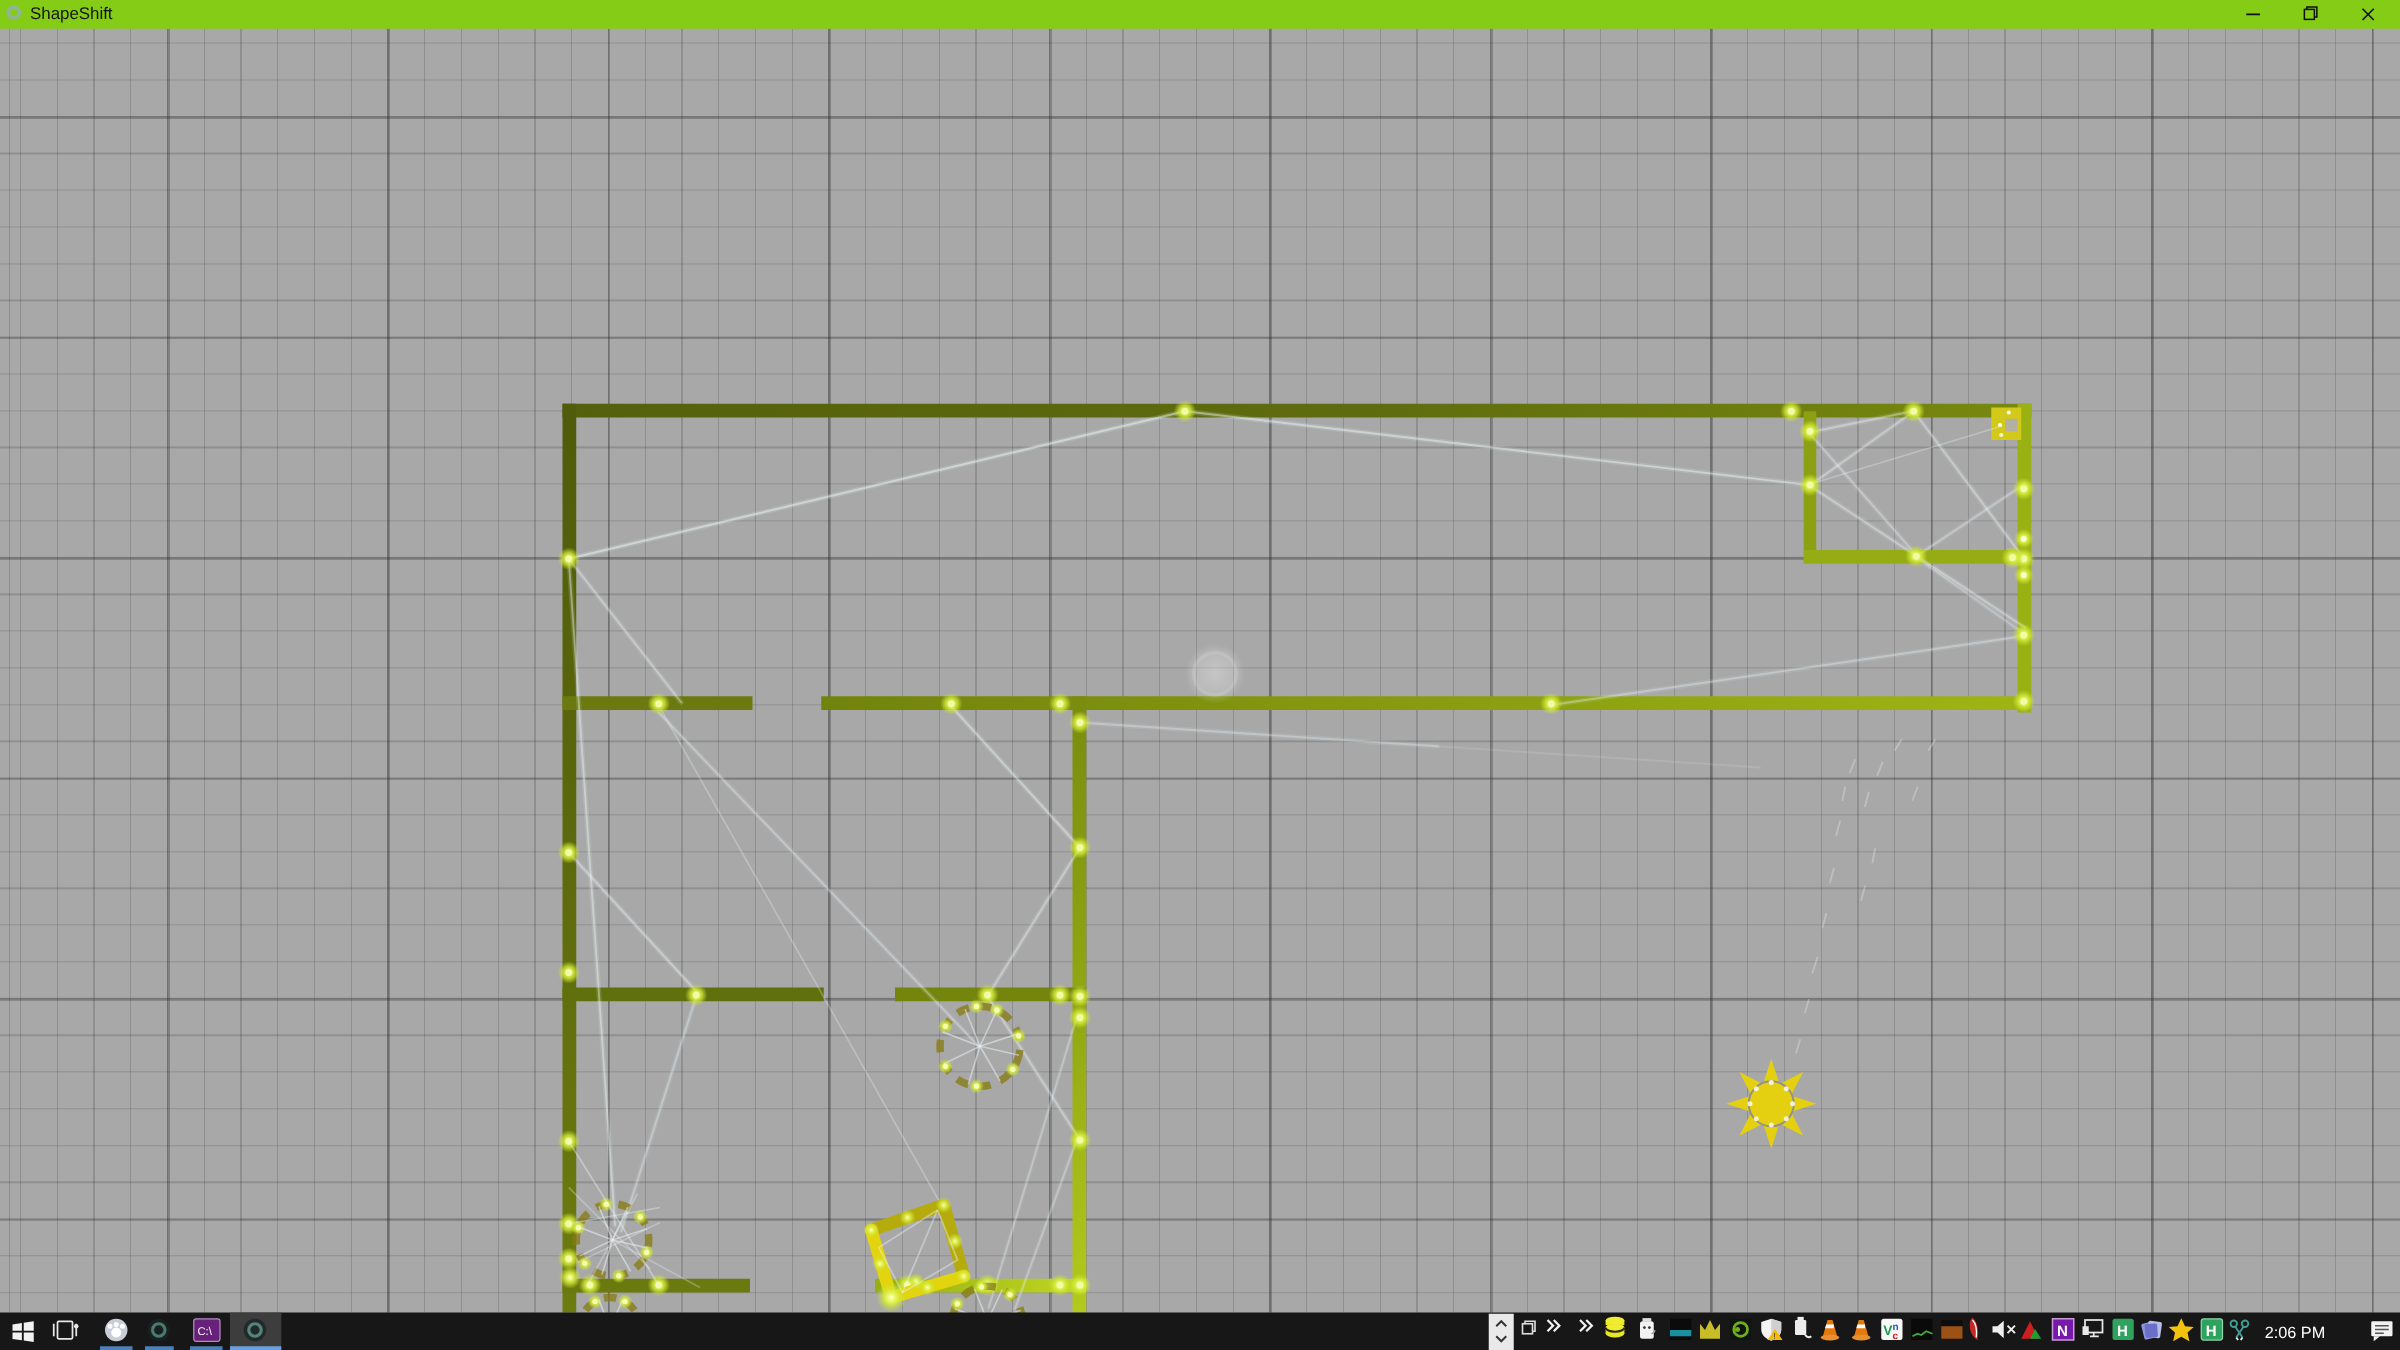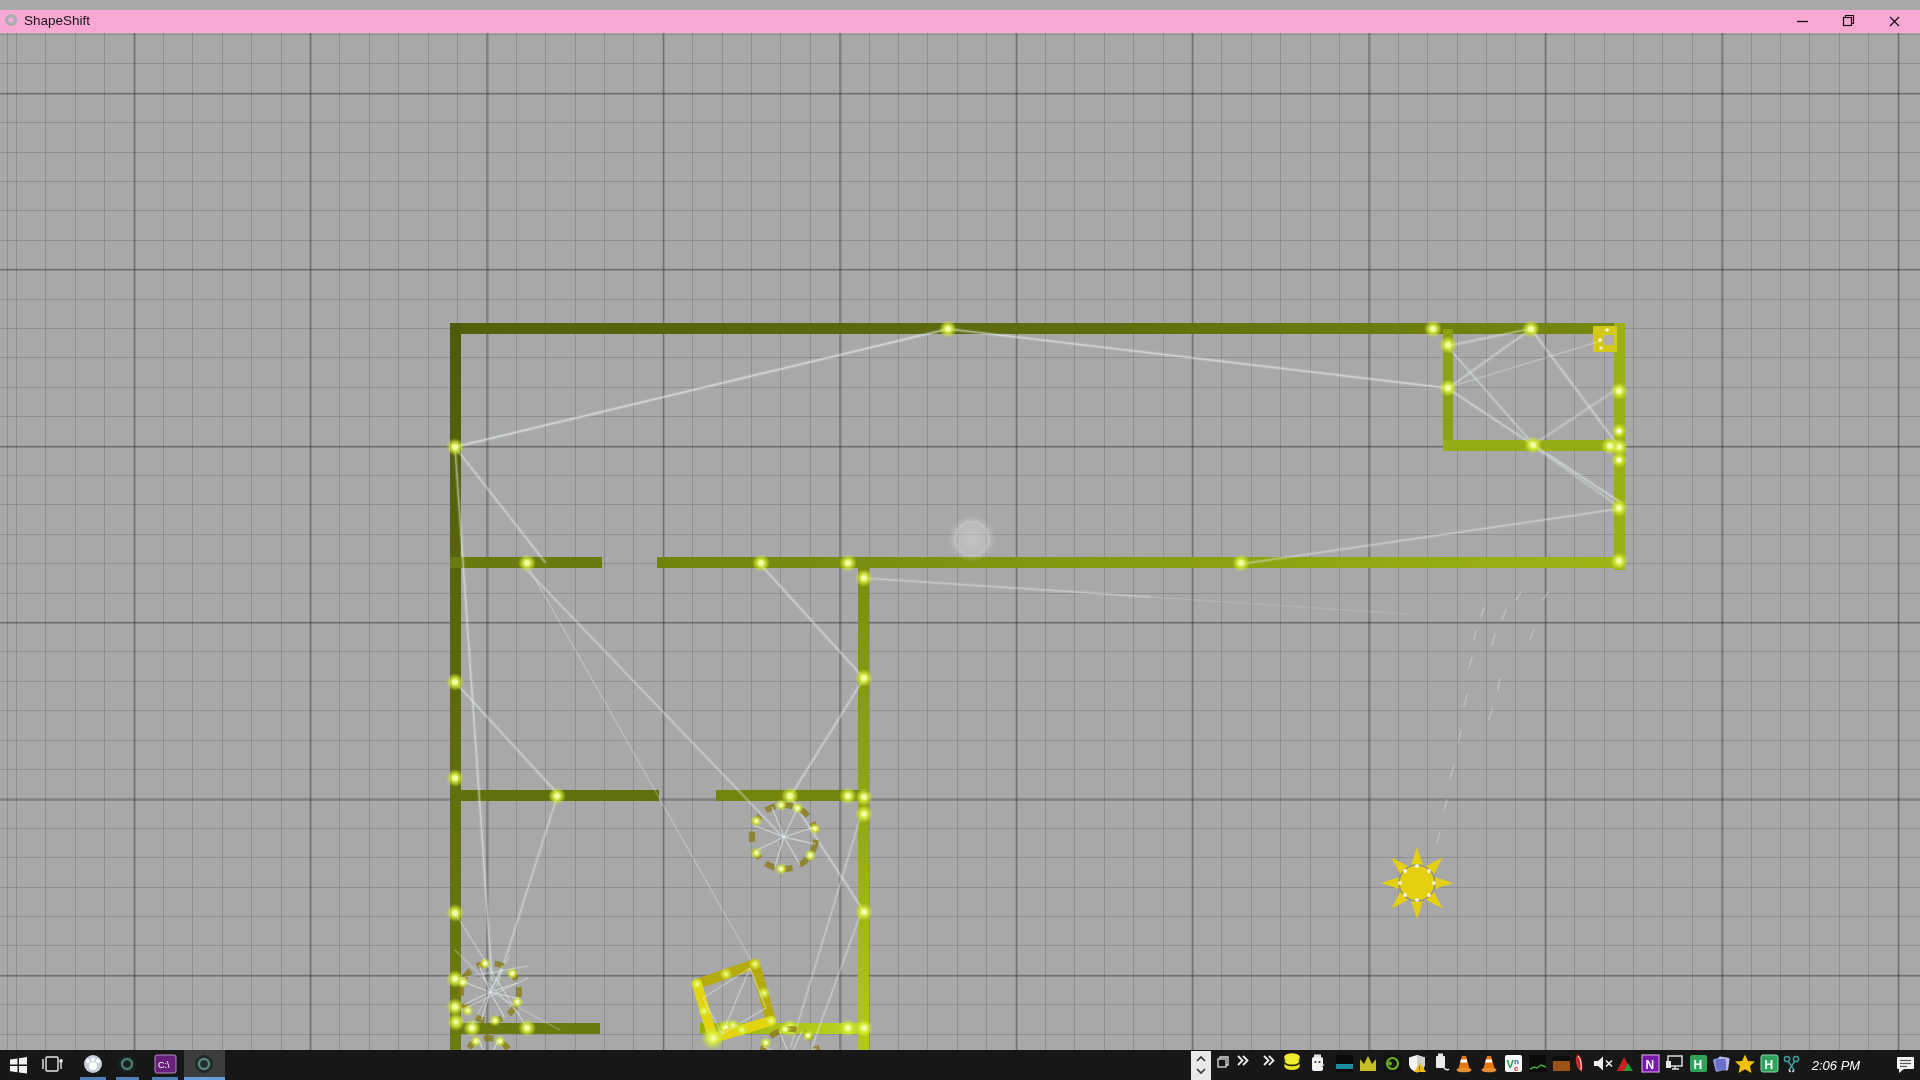--- a/index.html
+++ b/index.html
@@ -1,30 +1,30 @@
 <!DOCTYPE html>
 <html><head>
 <meta charset="utf-8">
 <style>
   html,body{margin:0;padding:0;width:1920px;height:1080px;overflow:hidden;
     font-family:"Liberation Sans",sans-serif;background:#a8a8a8;}
-  #titlebar{position:absolute;left:0;top:10px;width:1920px;height:23px;background:#f9a8d4;z-index:30;}
+  #titlebar{position:absolute;left:0;top:0;width:1920px;height:23px;background:#84cc16;z-index:30;}
   #titletext{position:absolute;left:24px;top:3px;font-size:13.5px;color:#151515;}
   #game{position:absolute;left:0;top:23px;width:1920px;height:1027px;
     background-color:#a8a8a8;
     background-image:
       repeating-linear-gradient(90deg, rgba(40,40,40,0.30) 0px, rgba(40,40,40,0.30) 2px, rgba(0,0,0,0) 2px, rgba(0,0,0,0) 176.4px),
       repeating-linear-gradient(180deg, rgba(40,40,40,0.30) 0px, rgba(40,40,40,0.30) 2px, rgba(0,0,0,0) 2px, rgba(0,0,0,0) 176.4px),
       repeating-linear-gradient(90deg, rgba(30,30,30,0.18) 0px, rgba(30,30,30,0.18) 1px, rgba(0,0,0,0) 1px, rgba(0,0,0,0) 29.4px),
       repeating-linear-gradient(180deg, rgba(30,30,30,0.18) 0px, rgba(30,30,30,0.18) 1px, rgba(0,0,0,0) 1px, rgba(0,0,0,0) 29.4px);
     background-position: 133.6px 0px, 0px 69.8px, 16px 0px, 0px 11px;
   }
   #scene{position:absolute;left:0;top:0;width:1920px;height:1080px;z-index:10;}
   #taskbar{position:absolute;left:0;top:1050px;width:1920px;height:30px;background:#171717;z-index:40;}
-  .clock{position:absolute;left:1808px;top:8px;width:56px;color:#fff;font-size:13px;text-align:center;font-style:italic;}
+  .clock{position:absolute;left:1808px;top:8px;width:56px;color:#fff;font-size:13px;text-align:center;}
 </style>
 </head>
 <body>
 
 <div id="game"></div>
 <svg id="scene" width="1920" height="1080" viewBox="0 0 1920 1080">
 <defs>
 <linearGradient id="wTop" x1="0" y1="0" x2="1" y2="0">
         <stop offset="0" stop-color="#55600c"></stop>
         <stop offset="0.55" stop-color="#5f6c0e"></stop>

